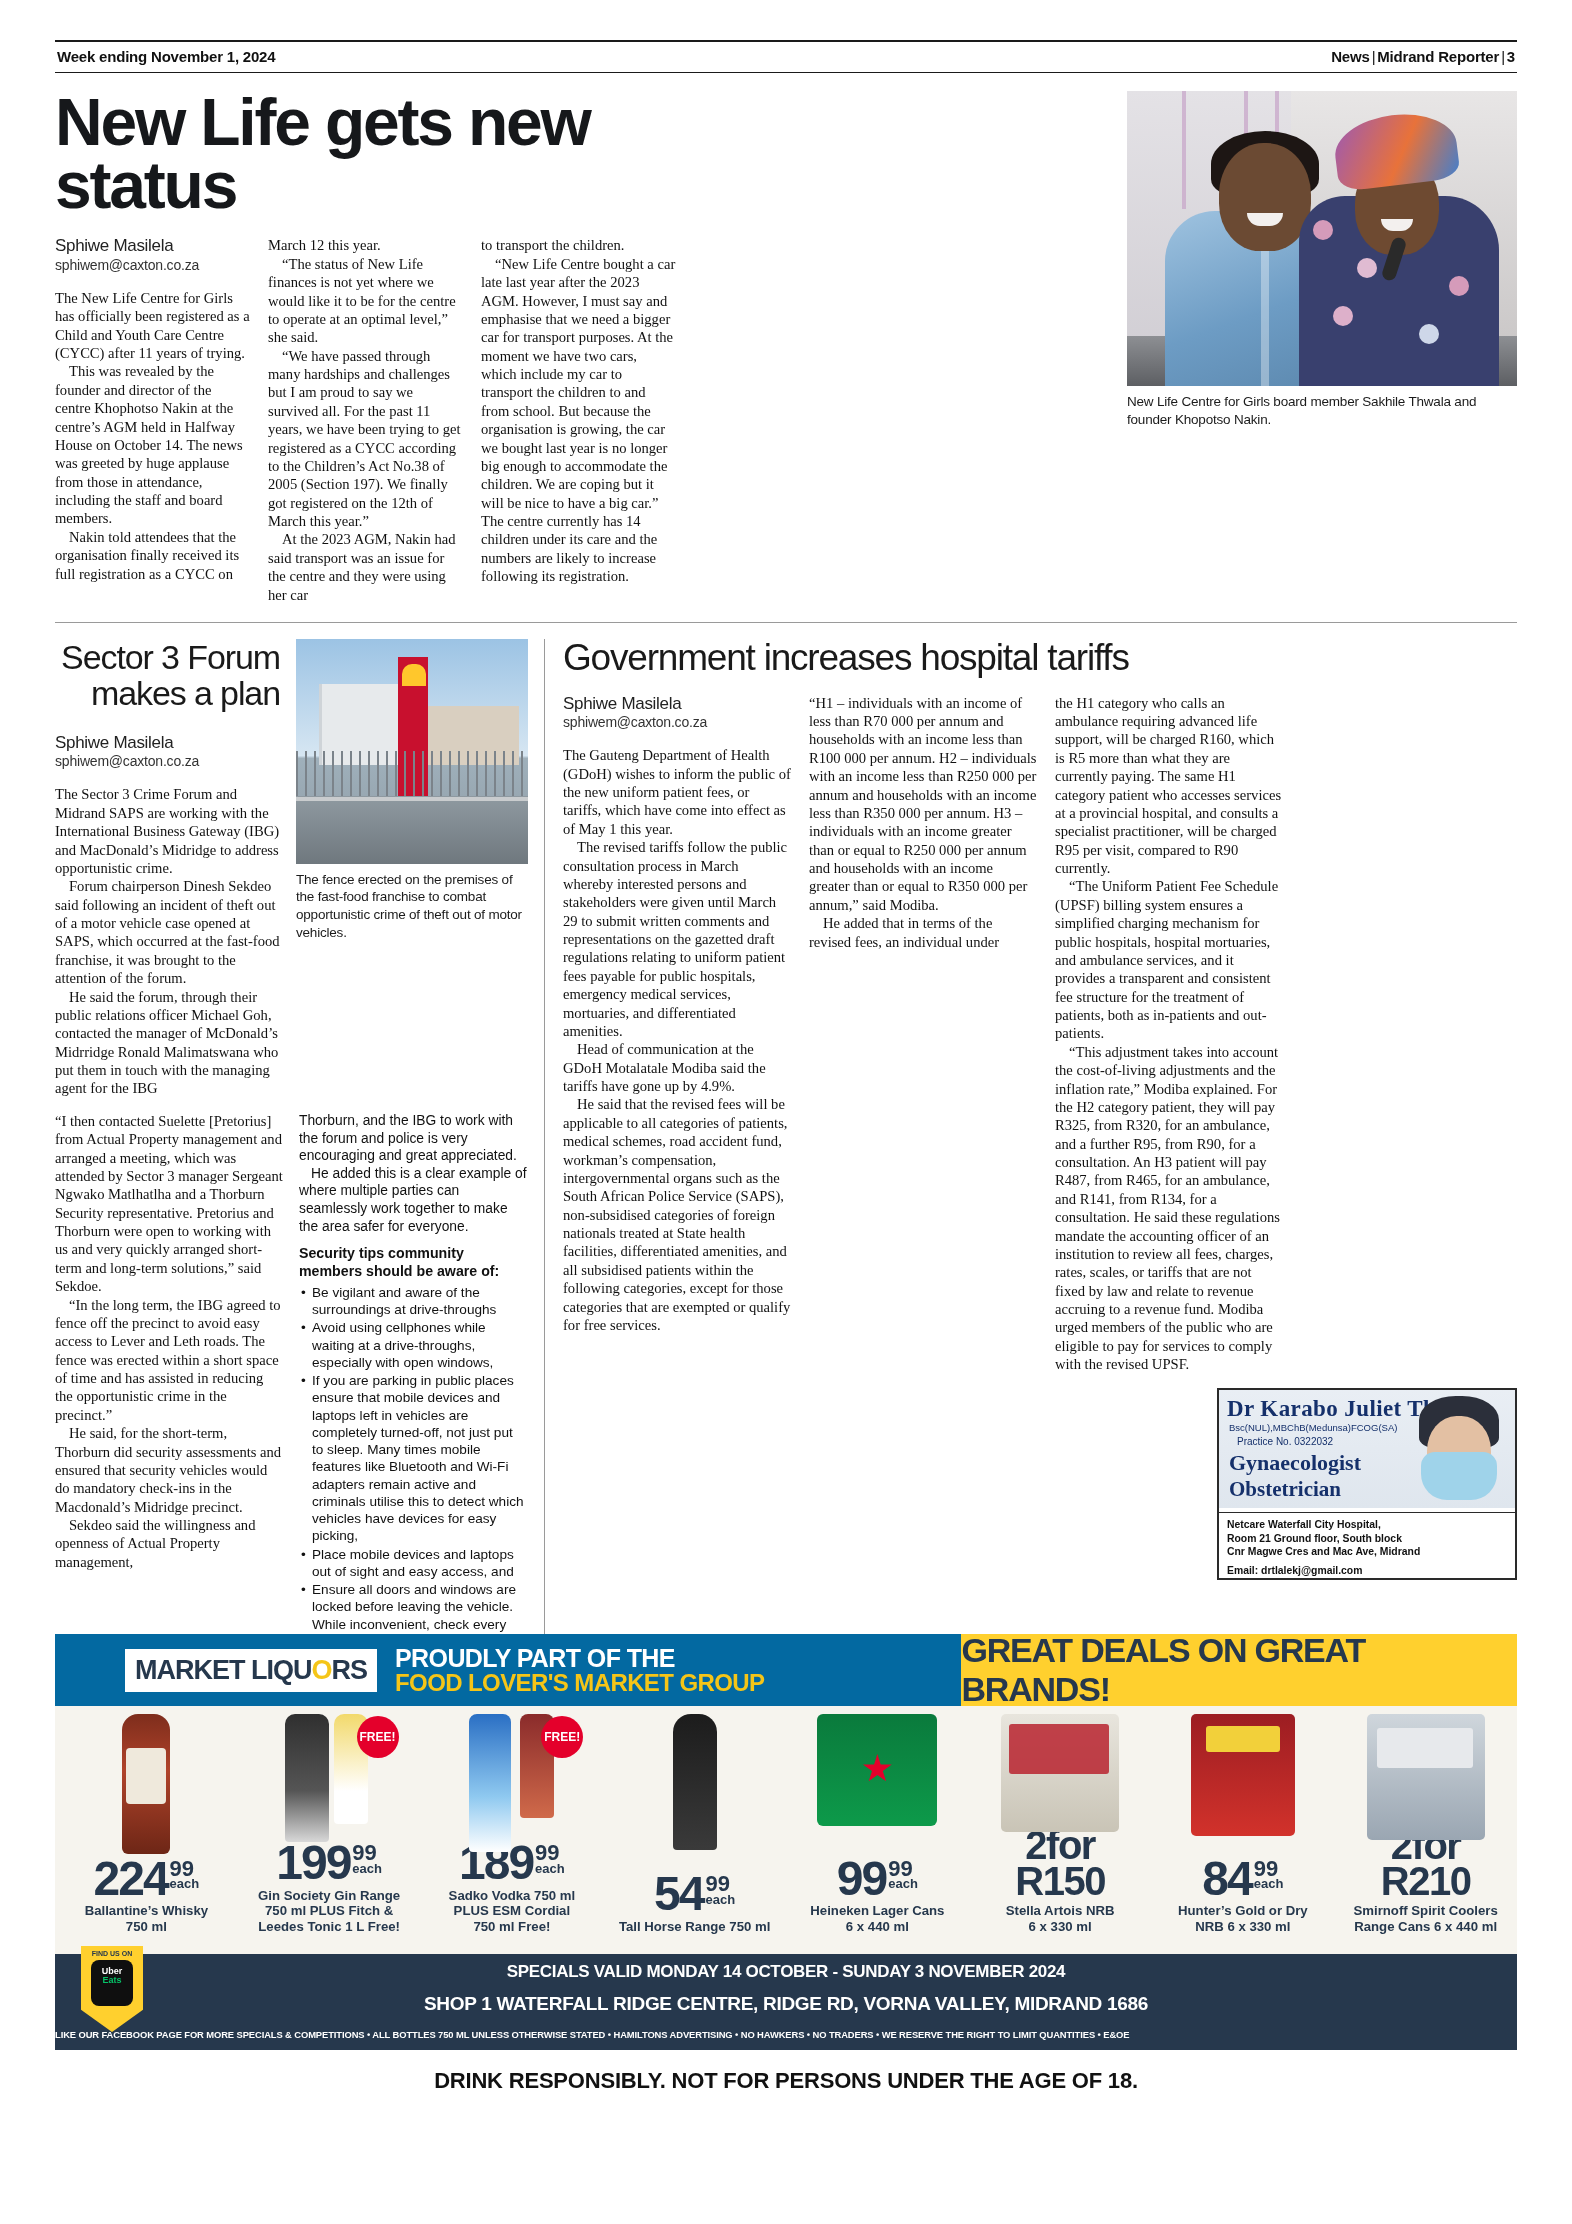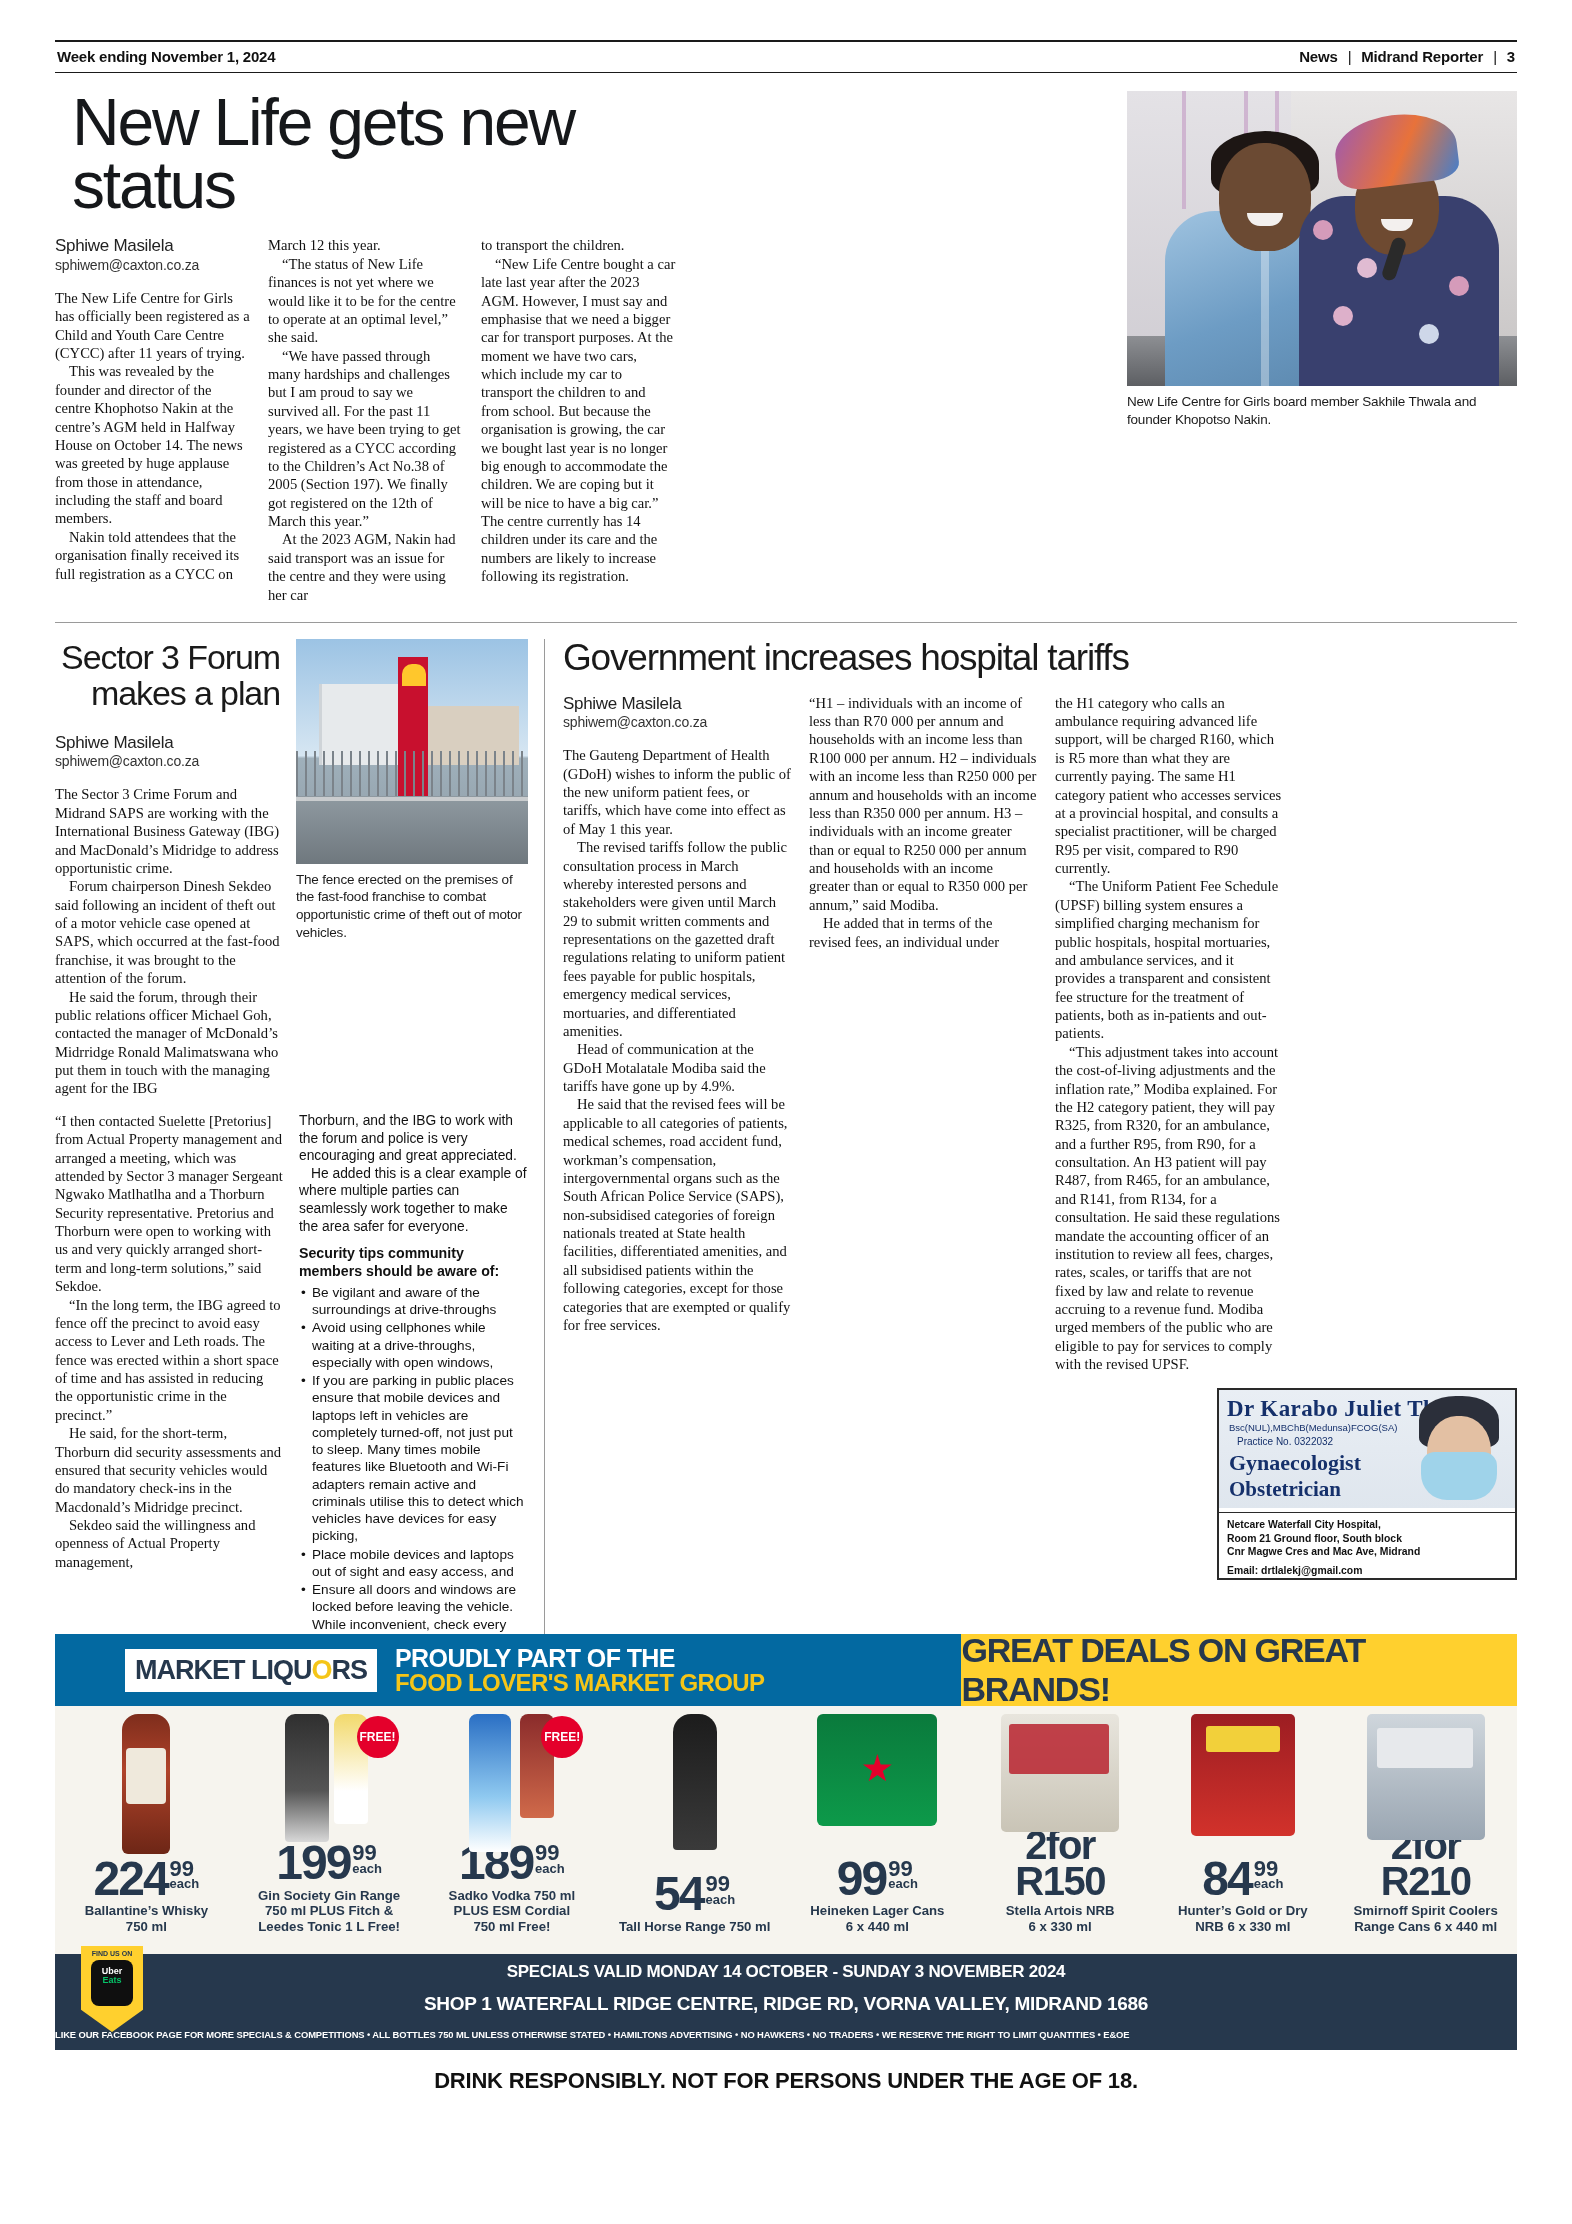--- a/index.html
+++ b/index.html
@@ -15,37 +15,36 @@
 
   
   .masthead {
     border-top: 2px solid #1a1a1a;
     border-bottom: 1px solid #1a1a1a;
     display: flex; justify-content: space-between; align-items: center;
     padding: 6px 2px 7px 2px;
     font-family: "Liberation Sans", sans-serif;
     font-weight: bold; font-size: 15px; letter-spacing: -0.2px;
   }
-  .masthead .right { display: flex; gap: 10px; align-items: baseline; }
+  .masthead .right { display: flex; gap: 2px; align-items: baseline; }
   .masthead .sep { font-weight: normal; }
   .masthead .sect { font-weight: bold; }
   .masthead .pub { font-weight: bold; }
   .masthead .pg { font-weight: bold; }
 
   
   .lead { margin-top: 18px; position: relative; }
   .lead-head {
     font-family: "Liberation Sans", sans-serif;
-    font-weight: normal;
+    font-weight: bold;
     font-size: 66px;
     line-height: 0.95;
     letter-spacing: -2.2px;
     width: 610px;
     color: #16181b;
-    margin-left: 17px;
   }
   .lead-body { display: flex; gap: 18px; margin-top: 20px; }
   .col { width: 195px; }
   .byline-name {
     font-family: "Liberation Sans", sans-serif;
     font-size: 17px; color: #222; line-height: 1.15; letter-spacing: -0.3px;
   }
   .byline-mail {
     font-family: "Liberation Sans", sans-serif;
     font-size: 14px; color: #333; margin-top: 1px; letter-spacing: -0.2px;

